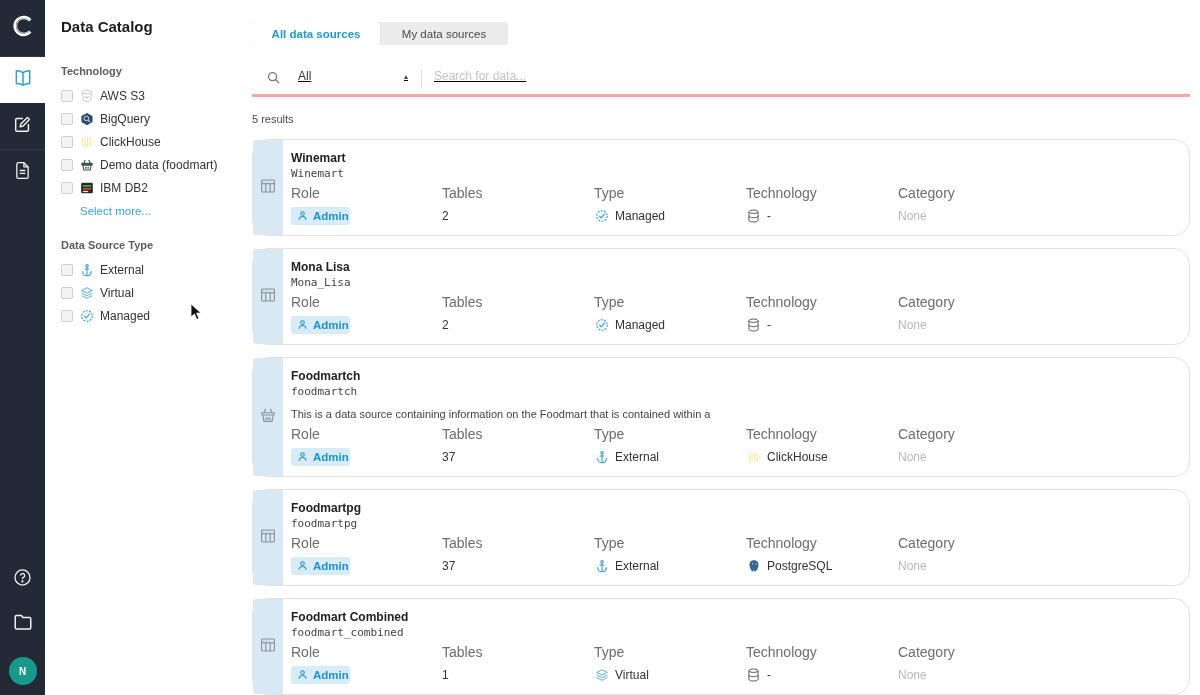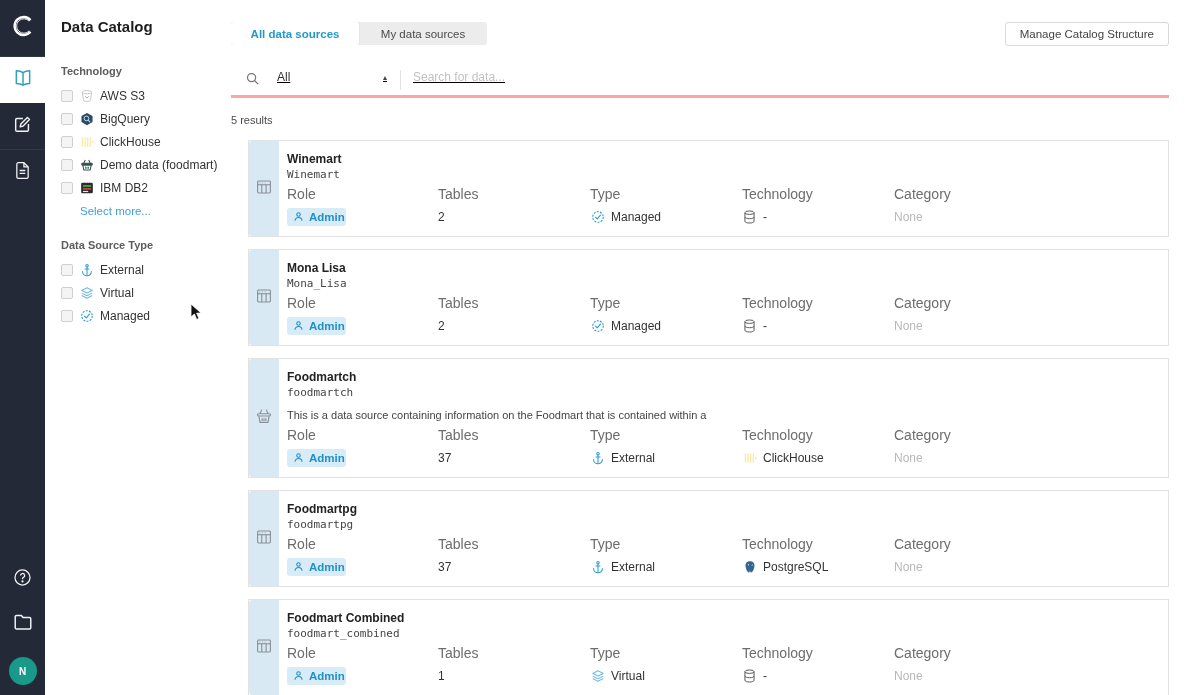--- a/index.html
+++ b/index.html
@@ -22,41 +22,41 @@
   .page-title { font-size:15px; font-weight:bold; color:#1d1d1d; margin-bottom:30px; }
   .filter-heading { font-size:11px; font-weight:bold; color:#5d5d5d; margin-bottom:10px; }
   .filter-list { list-style:none; margin-bottom:8px; }
   .filter-item { display:flex; align-items:center; gap:6px; height:18px; margin-bottom:5px; }
   .checkbox { width:12px; height:12px; border:1px solid #cfcfcf; background:#f4f4f4; border-radius:2px; flex:0 0 auto; cursor:pointer; }
   .filter-icon { width:15px; height:15px; display:inline-flex; align-items:center; justify-content:center; flex:0 0 auto; }
   .filter-label { font-size:12px; color:#333; }
   .select-more { font-size:11.5px; color:#3ba1d9; padding-left:19px; margin:2px 0 22px; cursor:pointer; }
 
   
-  .main { position:absolute; left:231px; top:0; width:938px; height:695px; }
+  .main { position:absolute; left:252px; top:0; width:938px; height:695px; }
 
   .topbar { display:flex; justify-content:space-between; align-items:flex-start; padding-top:22px; }
   .tabbar { display:flex; background:#ececec; border-radius:3px; overflow:hidden; }
   .tab { width:128px; height:23px; display:flex; align-items:center; justify-content:center; font-size:11.5px; color:#4a4a4a; cursor:pointer; }
   .tab.active { background:#fff; color:#2499c7; font-weight:bold; border-radius:3px; box-shadow:0 0 0 1px #e4e4e4; }
   .manage-btn { height:24px; padding:0 14px; background:#fff; border:1px solid #d9d9d9; border-radius:3px; font-size:11.5px; color:#444; display:flex; align-items:center; cursor:pointer; }
 
   .searchbar { margin-top:24px; height:28px; display:flex; align-items:flex-start; border-bottom:3px solid #fca5a5;text-decoration:underline; }
   .search-icon-wrap { width:16px; height:16px; margin-left:13px; display:flex; align-items:center; justify-content:center; }
   .search-filter { display:flex; align-items:center; margin-left:17px; width:110px; cursor:pointer; }
   .search-filter-value { font-size:12px; color:#333; }
   .caret { margin-left:auto; font-size:8px; color:#444; }
   .search-divider { width:1px; height:20px; background:#e3e3e3; margin:0 12px 0 13px; }
   .search-input { border:none; outline:none; flex:1; font-size:12px; color:#333; font-family:"Liberation Sans", sans-serif; background:transparent; }
   .search-input::placeholder { color:#c2c2c2; }
 
   .results-count { margin-top:16px; font-size:11px; color:#4a4a4a; }
 
   .cards { margin-top:14px; display:flex; flex-direction:column; gap:12px; }
-  .card { display:flex; border:1px solid #e2e2e2; border-radius:0; background:#fff; min-height:86px; cursor:pointer;margin-left:17px; }
+  .card { display:flex; border:1px solid #e2e2e2; border-radius:16px; background:#fff; min-height:86px; cursor:pointer; }
   .card-strip { width:30px; background:#d9e9f3; border-radius:3px 0 0 3px; display:flex; align-items:center; justify-content:center; flex:0 0 auto; }
   .card-body { flex:1; padding:11px 16px 10px 8px; }
   .card-title { font-size:12px; font-weight:bold; color:#222; line-height:14px; }
   .card-code { font-family:"DejaVu Sans Mono","Liberation Mono",monospace; font-size:11px; color:#444; line-height:13px; margin-top:2px; }
   .card-desc { font-size:11px; color:#444; line-height:13px; margin-top:10px; }
   .card-grid { display:grid; grid-template-columns:151px 152px 152px 152px 1fr; margin-top:7px; }
   .col-label { font-size:14px; color:#6d6d6d; line-height:13px; }
   .col-value { margin-top:7px; min-height:18px; display:flex; align-items:center; font-size:12px; color:#333; gap:6px; }
   .badge { display:inline-flex; align-items:center; gap:5px; background:#d8ecf8; color:#2090c9; font-size:11.5px; font-weight:bold; height:18px; padding:0 1px 0 6px; border-radius:3px; }
   .type-icon, .tech-icon { display:inline-flex; width:15px; height:15px; align-items:center; justify-content:center; }
@@ -216,21 +216,20 @@
       </li>
     </ul>
   </section>
 
   <main class="main">
     <div class="topbar">
       <div class="tabbar">
         <div class="tab active">All data sources</div>
         <div class="tab">My data sources</div>
       </div>
-      <button class="manage-btn">Manage Catalog Structure</button>
     </div>
 
     <div class="searchbar">
       <span class="search-icon-wrap">
           <svg width="15" height="15" viewBox="0 0 24 24" fill="none" stroke="#777" stroke-width="2">
             <circle cx="10.5" cy="10.5" r="6.5"></circle>
             <path d="M15.5 15.5L21 21"></path>
           </svg>
         </span>
       <div class="search-filter">

